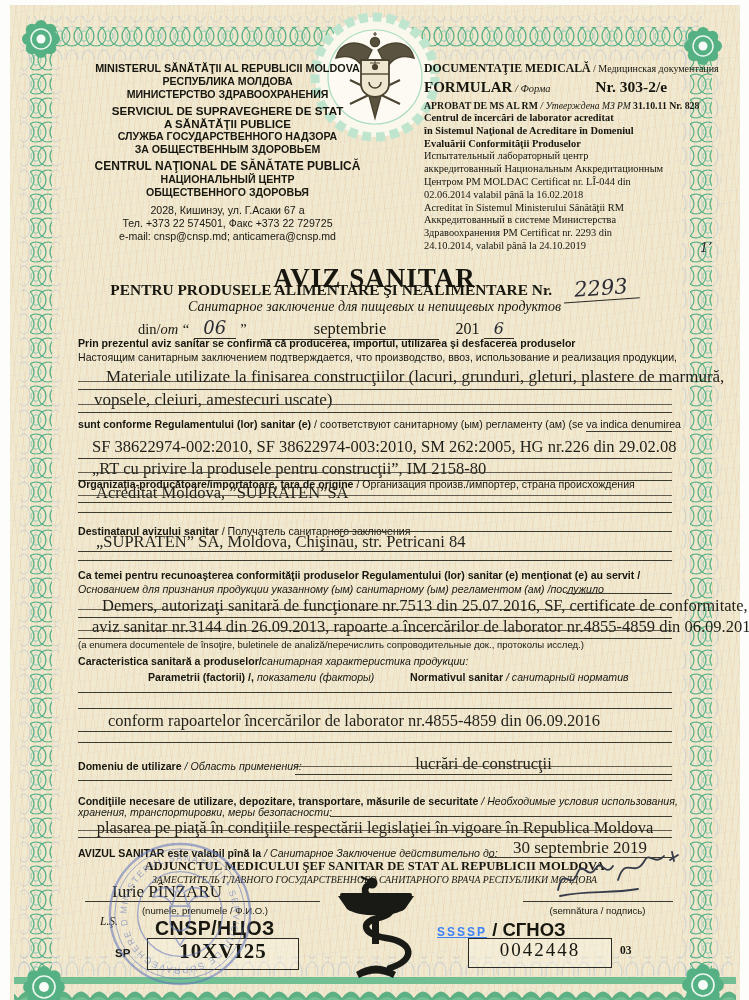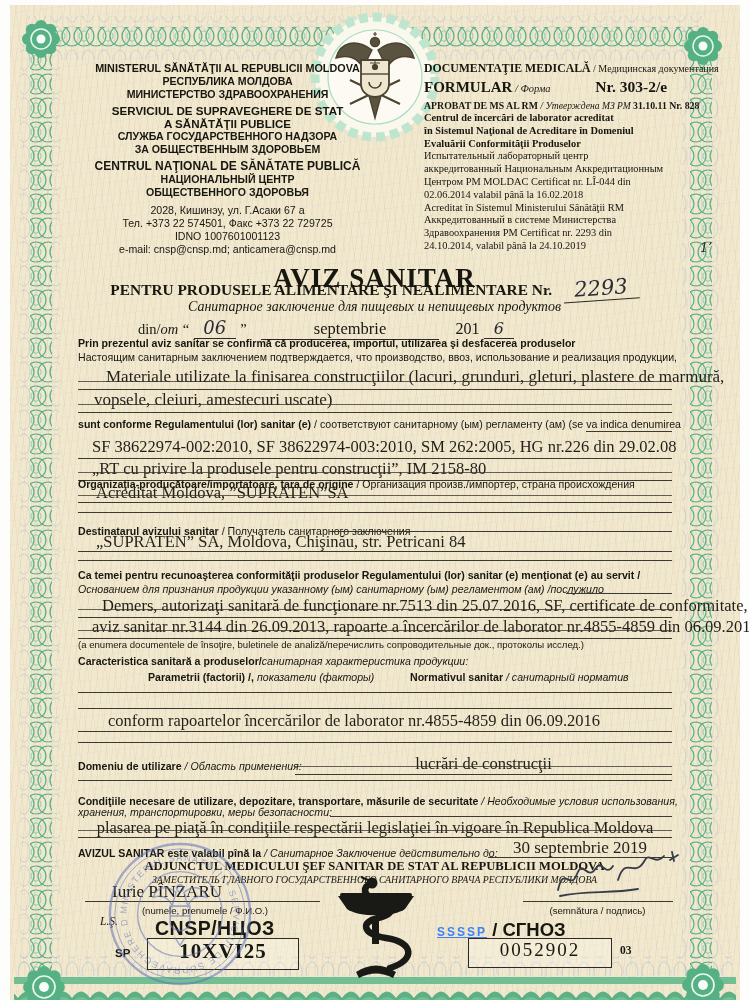--- a/index.html
+++ b/index.html
@@ -114,21 +114,20 @@
     <div class="lbl" style="font-size:11.6px">A SĂNĂTĂŢII PUBLICE</div>
     <div class="lbl">СЛУЖБА ГОСУДАРСТВЕННОГО НАДЗОРА</div>
     <div class="lbl">ЗА ОБЩЕСТВЕННЫМ ЗДОРОВЬЕМ</div>
     <div style="height:4px"></div>
     <div class="lbl" style="font-size:12px">CENTRUL NAŢIONAL DE SĂNĂTATE PUBLICĂ</div>
     <div class="lbl">НАЦИОНАЛЬНЫЙ ЦЕНТР</div>
     <div class="lbl">ОБЩЕСТВЕННОГО ЗДОРОВЬЯ</div>
     <div style="height:5px"></div>
     <div class="lblr">2028, Кишинэу, ул. Г.Асаки 67 а</div>
     <div class="lblr">Тел. +373 22 574501, Факс +373 22 729725</div>
-    <div class="lblr">IDNO 1007601001123</div>
     <div class="lblr">e-mail: cnsp@cnsp.md; anticamera@cnsp.md</div>
   </div>
 
   <div class="abs hr9" style="left:424px;top:60px;width:318px;">
     <div style="line-height:17px;">
       <span class="serif b" style="font-size:11.8px">DOCUMENTAŢIE MEDICALĂ</span><span class="serif" style="font-size:10px"> / Медицинская документация</span>
     </div>
     <div style="line-height:20px;">
       <span class="serif b" style="font-size:15px">FORMULAR</span><span class="serif iti" style="font-size:10.4px"> / Форма</span>
       <span class="serif b" style="font-size:15.5px;margin-left:42px">Nr. 303-2/e</span>
@@ -252,21 +251,21 @@
   <div class="abs serif iti" style="left:100px;top:915px;font-size:11.5px;">L.Ş.</div>
   <div class="abs b" style="left:155px;top:917px;font-size:19.5px;letter-spacing:.5px;">CNSP/НЦОЗ</div>
   <div class="abs b" style="left:115px;top:947px;font-size:11.5px;">SP</div>
   <div class="box" style="left:147px;top:938px;width:150px;height:30px;">
     <span class="serif b" style="font-size:21px;letter-spacing:1px;">10XVI25</span>
   </div>
   <div class="abs" style="left:437px;top:919px;white-space:nowrap;">
     <span class="b" style="font-size:12px;letter-spacing:2px;color:#3b82f6;text-decoration:underline;">SSSSP</span><span class="b" style="font-size:18.5px;"> / СГНОЗ</span>
   </div>
   <div class="box" style="left:468px;top:938px;width:142px;height:28px;">
-    <span class="serif" style="font-size:19px;letter-spacing:2px;">0052902</span>
+    <span class="serif" style="font-size:19px;letter-spacing:2px;">0042448</span>
   </div>
   <div class="abs serif b" style="left:620px;top:944px;font-size:11.5px;">03</div>
 
   <svg class="abs" style="left:328px;top:876px;" width="96" height="102" viewBox="0 0 96 102">
     <g fill="#191915">
       <path d="M10,20 h76 l-9,13 a32,11 0 0 1 -58,0 Z"></path>
       <rect x="12" y="17" width="72" height="4" rx="2"></rect>
       <rect x="44" y="42" width="7" height="26"></rect>
       <path d="M28,96 q20,-13 40,0 l-3,6 q-17,-9 -34,0 Z"></path>
     </g>

